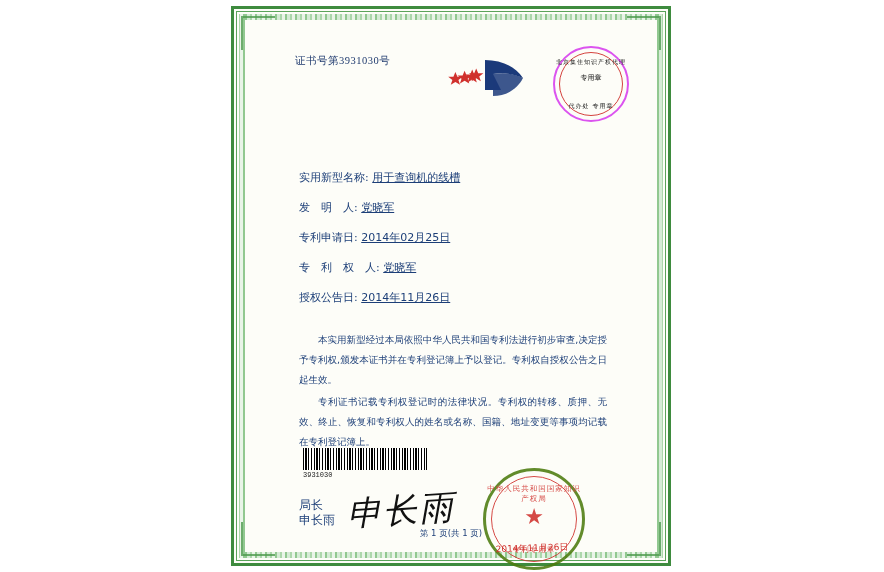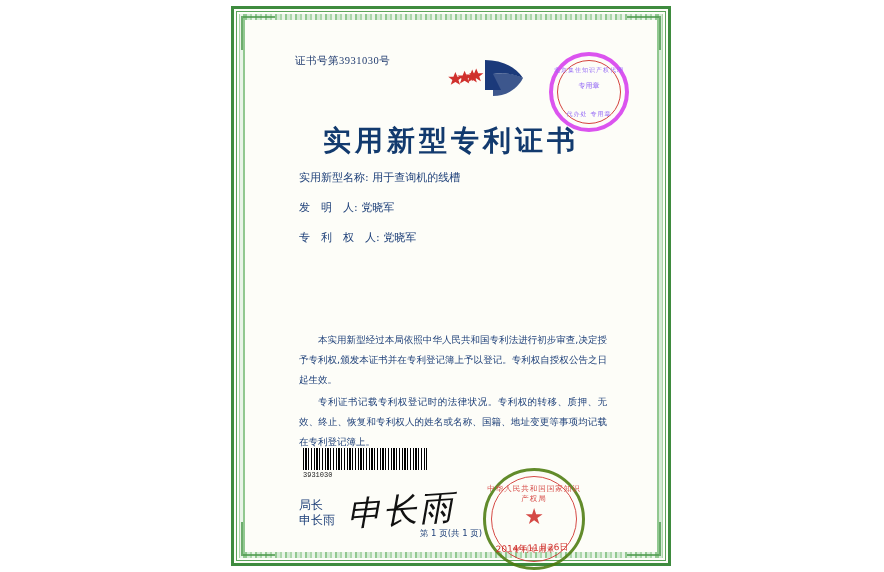--- a/index.html
+++ b/index.html
@@ -100,26 +100,26 @@
     font-size: 10.5px;
     color: #1f3a6e;
     letter-spacing: 0.5px;
     font-family: "Liberation Serif", serif;
   }
 
   
   .top-seal {
     position: absolute;
     right: 18px;
-    top: 22px;
+    top: 16px;
     width: 72px;
     height: 72px;
     border-radius: 50%;
-    border: 4px solid #d946ef;
-    color: #8b5cf6;
+    border: 2px solid #d946ef;
+    color: #000000;
     opacity: 0.92;
   }
   .top-seal .ring {
     position: absolute;
     left: 4px; top: 4px; right: 4px; bottom: 4px;
     border: 1px solid #d0312d;
     border-radius: 50%;
   }
   .top-seal .seal-arc-top,
   .top-seal .seal-arc-bottom {
@@ -173,21 +173,21 @@
     right: 30px;
   }
   .field-row {
     font-size: 11px;
     color: #1d3f78;
     margin-bottom: 15px;
     white-space: nowrap;
     font-family: "DejaVu Sans", sans-serif;
   }
   .field-label { display: inline-block; }
-  .field-value { display: inline-block; }
+  .field-value { display: inline-block; text-decoration: underline; }
 
   
   .paragraphs {
     position: absolute;
     left: 44px;
     right: 40px;
     top: 300px;
     font-size: 9.5px;
     line-height: 20px;
     color: #1d3f78;
@@ -343,34 +343,41 @@
         <svg width="86" height="58" viewBox="0 0 86 58">
           <path d="M40 4 C56 4, 70 10, 78 22 C70 18, 58 16, 48 18 L56 34 L40 34 Z" fill="#1b3a7a"></path>
           <path d="M48 18 C60 16, 70 18, 78 22 C72 34, 60 40, 48 40 Z" fill="#1b3a7a" opacity="0.85"></path>
           <polygon points="8,20 10.5,26 17,26 11.8,30 13.8,36 8,32.4 2.2,36 4.2,30 -1,26 5.5,26" fill="#d0312d" transform="translate(4,0) scale(0.8)"></polygon>
           <polygon points="22,16 24.5,22 31,22 25.8,26 27.8,32 22,28.4 16.2,32 18.2,26 13,22 19.5,22" fill="#d0312d" transform="translate(2,2) scale(0.8)"></polygon>
           <polygon points="34,12 36.5,18 43,18 37.8,22 39.8,28 34,24.4 28.2,28 30.2,22 25,18 31.5,18" fill="#d0312d" transform="translate(0,4) scale(0.8)"></polygon>
           <polygon points="44,8 46.5,14 53,14 47.8,18 49.8,24 44,20.4 38.2,24 40.2,18 35,14 41.5,14" fill="#d0312d" transform="translate(-4,6) scale(0.8)"></polygon>
         </svg>
       </div>
 
-      <div class="main-title">实用新型专利证书</div>
 
       <div class="fields">
         <div class="field-row">
           <span class="field-label">实用新型名称:</span>
           <span class="field-value">用于查询机的线槽</span>
         </div>
         <div class="field-row">
           <span class="field-label">发　明　人:</span>
           <span class="field-value">党晓军</span>
         </div>
         <div class="field-row">
+          <span class="field-label">专利申请日:</span>
+          <span class="field-value">2014年02月25日</span>
+        </div>
+        <div class="field-row">
           <span class="field-label">专　利　权　人:</span>
           <span class="field-value">党晓军</span>
+        </div>
+        <div class="field-row">
+          <span class="field-label">授权公告日:</span>
+          <span class="field-value">2014年11月26日</span>
         </div>
       </div>
 
       <div class="paragraphs">
         <p>本实用新型经过本局依照中华人民共和国专利法进行初步审查,决定授予专利权,颁发本证书并在专利登记簿上予以登记。专利权自授权公告之日起生效。</p>
         <p>专利证书记载专利权登记时的法律状况。专利权的转移、质押、无效、终止、恢复和专利权人的姓名或名称、国籍、地址变更等事项均记载在专利登记簿上。</p>
       </div>
 
       <div class="barcode"></div>
       <div class="barcode-text">3931030</div>

